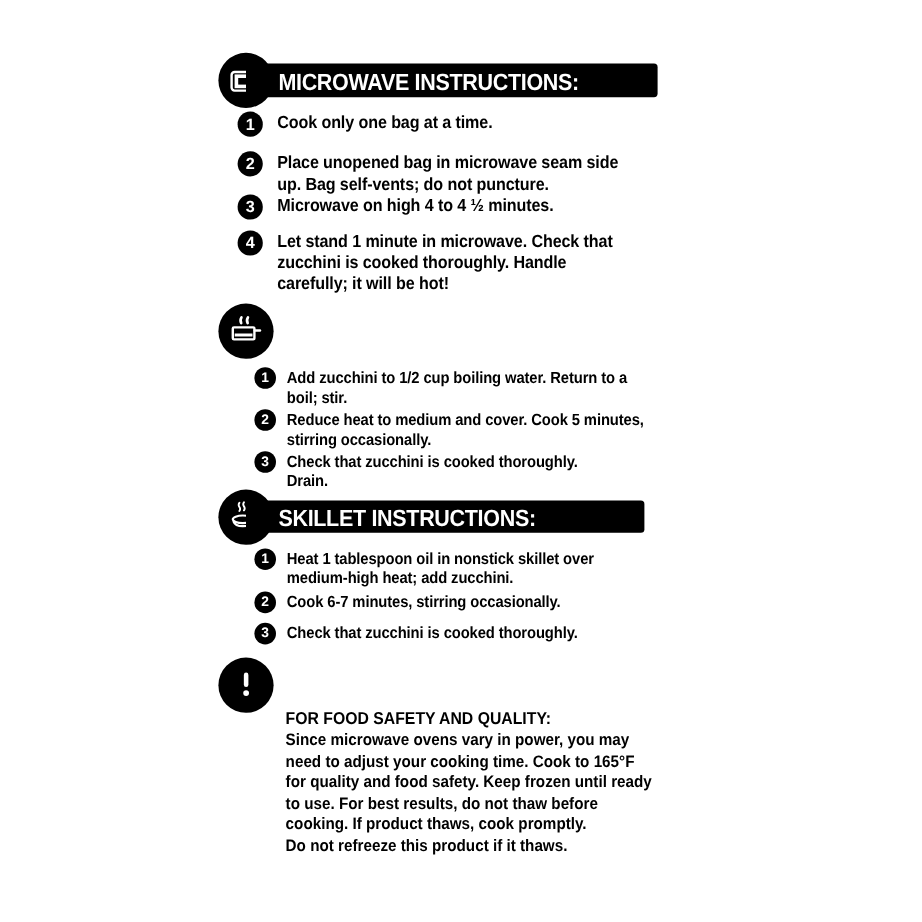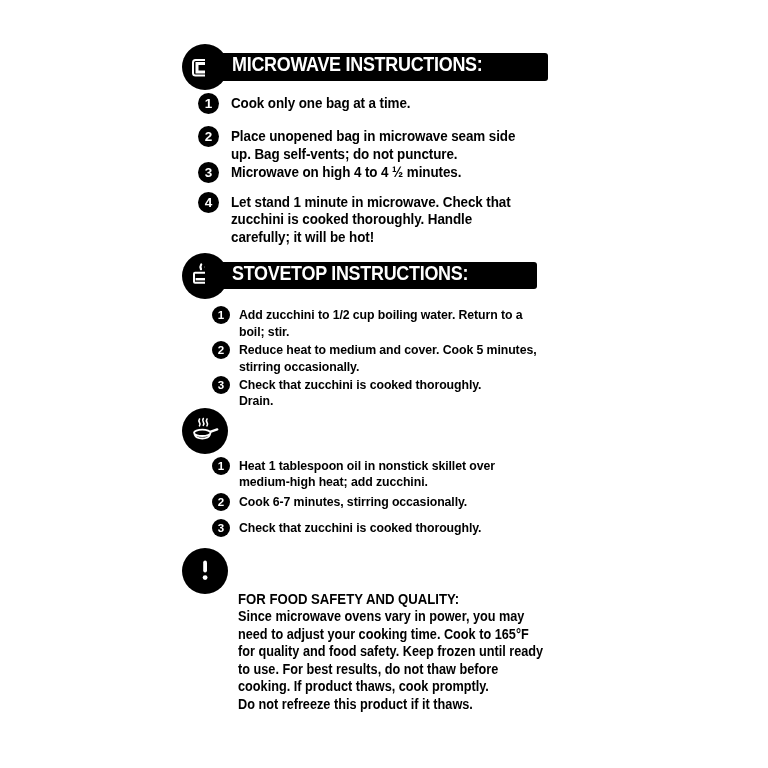--- a/index.html
+++ b/index.html
@@ -12,21 +12,21 @@
     font-family: "Liberation Sans", sans-serif;
     color: #000;
   }
   
   .bar {
     position: absolute;
     left: 205px;
     background: #000;
     border-radius: 0 3px 3px 0;
     display: flex;
-    align-items: flex-start;
+    align-items: flex-end;
     padding-left: 27px;
     box-sizing: border-box;
   }
   .bar-label {
     color: #fff;
     font-weight: 700;
     font-size: 19.5px;
     letter-spacing: -0.3px;
     white-space: pre;
     display: inline-block;
@@ -121,23 +121,20 @@
 
   <div class="circle" style="top:252.5px">
     <svg width="30" height="30" viewBox="0 0 30 30">
       <path d="M11.2 3.5 C10.2 5 10.2 6.6 11 8.2" stroke="#fff" stroke-width="2.2" fill="none" stroke-linecap="round"></path>
       <path d="M16.6 3.5 C15.6 5 15.6 6.6 16.4 8.2" stroke="#fff" stroke-width="2.2" fill="none" stroke-linecap="round"></path>
       <rect x="4" y="11.8" width="18" height="10" rx="1" fill="none" stroke="#fff" stroke-width="2"></rect>
       <line x1="5.6" y1="18.2" x2="20.4" y2="18.2" stroke="#fff" stroke-width="2.4"></line>
       <line x1="22.5" y1="14.4" x2="26.6" y2="14.4" stroke="#fff" stroke-width="2.2" stroke-linecap="round"></line>
     </svg>
   </div>
-  <div class="bar" style="top:262px;height:27px;width:332px">
-    <span class="bar-label">STOVETOP INSTRUCTIONS:</span>
-  </div>
 
   <div class="row" style="top:306px">
     <span class="num sm">1</span>
     <div class="txt sm">Add zucchini to 1/2 cup boiling water. Return to a
 boil; stir.</div>
   </div>
   <div class="row" style="top:341px">
     <span class="num sm">2</span>
     <div class="txt sm">Reduce heat to medium and cover. Cook 5 minutes,
 stirring occasionally.</div>
@@ -150,20 +147,23 @@
 
   <div class="circle" style="top:407.5px">
     <svg width="30" height="30" viewBox="0 0 30 30">
       <path d="M9.5 3 q-1.2 1.8 0 3.5 q1.2 1.7 0 3.3" fill="none" stroke="#fff" stroke-width="1.6" stroke-linecap="round"></path>
       <path d="M13.3 2.5 q-1.2 1.8 0 3.5 q1.2 1.7 0 3.3" fill="none" stroke="#fff" stroke-width="1.6" stroke-linecap="round"></path>
       <path d="M17 3 q-1.2 1.8 0 3.5 q1.2 1.7 0 3.3" fill="none" stroke="#fff" stroke-width="1.6" stroke-linecap="round"></path>
       <ellipse cx="12.3" cy="16.8" rx="8.3" ry="3.2" fill="none" stroke="#fff" stroke-width="1.8"></ellipse>
       <path d="M4.4 18.2 q1.6 4.3 7.9 4.3 q6.3 0 7.9 -4.3" fill="none" stroke="#fff" stroke-width="1.8"></path>
       <line x1="20.8" y1="15.6" x2="27.2" y2="13.4" stroke="#fff" stroke-width="2.4" stroke-linecap="round"></line>
     </svg>
+  </div>
+  <div class="bar" style="top:417px;height:27px;width:332px">
+    <span class="bar-label">SKILLET INSTRUCTIONS:</span>
   </div>
 
   <div class="row" style="top:456.5px">
     <span class="num sm">1</span>
     <div class="txt sm">Heat 1 tablespoon oil in nonstick skillet over
 medium-high heat; add zucchini.</div>
   </div>
   <div class="row" style="top:493px">
     <span class="num sm">2</span>
     <div class="txt sm">Cook 6-7 minutes, stirring occasionally.</div>

